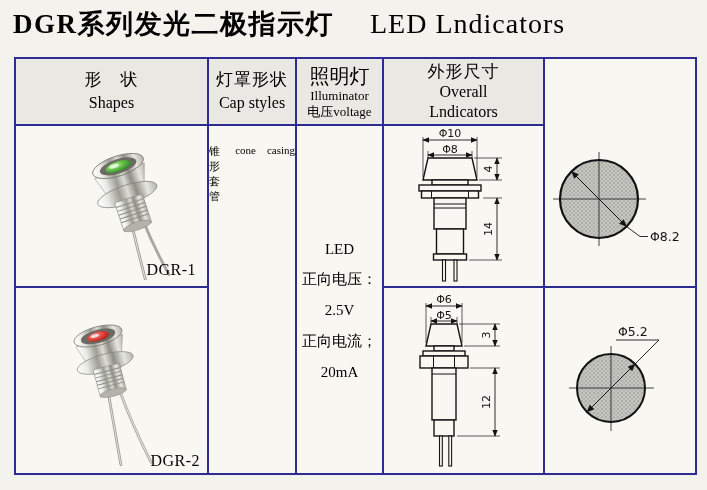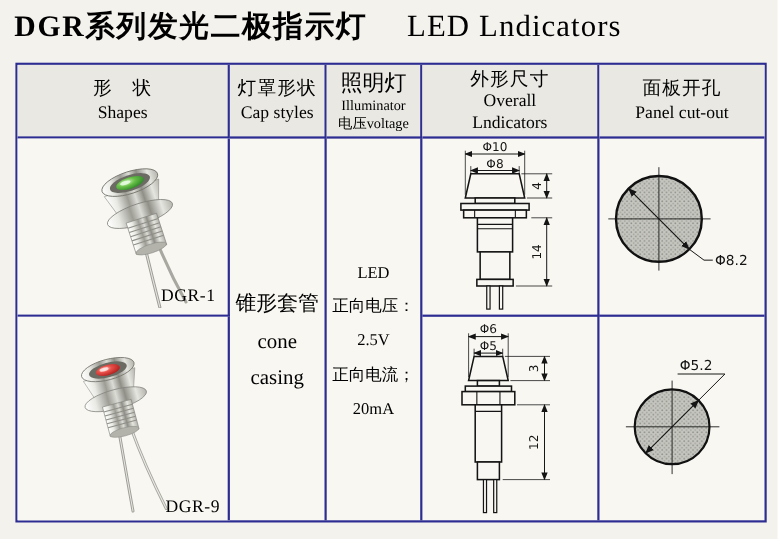--- a/index.html
+++ b/index.html
@@ -29,21 +29,21 @@
   .th.th3{line-height:1.2;}
   .th3 .zh{font-size:20px;letter-spacing:0;}
   .th3 .sub{font-size:13px;}
   .th4{line-height:1.25;}
 
   .photo-cell{background:#f8f7f2;}
   .model-label{position:absolute;font-size:16px;letter-spacing:.5px;}
   .model-1{right:11px;bottom:7px;}
   .model-2{right:7px;bottom:3px;}
 
-  .cap-cell{display:flex;flex-direction:column;align-items:center;justify-content:center;gap:11px;font-size:19px;padding-top:18px;box-sizing:border-box;}
+  .cap-cell{display:flex;justify-content:center;gap:11px;font-size:11px;padding-top:18px;box-sizing:border-box;}
   .illum-cell{display:flex;flex-direction:column;align-items:center;justify-content:center;font-size:15px;line-height:2.05;padding-top:22px;box-sizing:border-box;white-space:nowrap;}
 
   .drawing{position:absolute;left:2px;top:2px;}
   .cutout-svg{position:absolute;left:0;top:0;}
   svg text{font-family:"DejaVu Sans","Liberation Sans",sans-serif;fill:#141414;}
 </style>
 </head>
 <body>
 
 <div class="screen">
@@ -65,24 +65,20 @@
     </div>
     <div class="cell th th3" style="grid-area:1/3">
       <span class="zh">照明灯</span>
       <span class="sub">Illuminator</span>
       <span class="sub">电压voltage</span>
     </div>
     <div class="cell th th4" style="grid-area:1/4">
       <span class="zh">外形尺寸</span>
       <span class="en">Overall</span>
       <span class="en">Lndicators</span>
-    </div>
-    <div class="cell th last-col" style="grid-area:1/5">
-      <span class="zh">面板开孔</span>
-      <span class="en">Panel cut-out</span>
     </div>
 
     <div class="cell photo-cell" style="grid-area:2/1">
       <svg class="drawing" style="left:22px;top:2px" width="152" height="152" viewBox="0 0 152 152">
         <defs>
           <linearGradient id="g1m" x1="0" y1="0" x2="1" y2="0">
             <stop offset="0" stop-color="#ffffff"></stop>
               <stop offset=".18" stop-color="#e9e9e4"></stop>
             <stop offset=".38" stop-color="#9d9d96"></stop>
               <stop offset=".52" stop-color="#dcdcd6"></stop>
@@ -234,21 +230,21 @@
               <line x1="-14.5" y1="51" x2="14.5" y2="51"></line>
             <line x1="-14.5" y1="55" x2="14.5" y2="55"></line>
           </g>
           <ellipse cx="0" cy="63" rx="14.5" ry="4" fill="#b3b3ac" stroke="#8a8a84" stroke-width=".5"></ellipse>
           <ellipse cx="0" cy="0" rx="26.5" ry="10" fill="url(#g2m)" stroke="#77776f" stroke-width=".8"></ellipse>
           <ellipse cx="0" cy=".4" rx="19" ry="7.2" fill="#6b6b63"></ellipse>
           <ellipse cx="0" cy=".4" rx="12" ry="5" fill="url(#g2r)"></ellipse>
           <ellipse cx="-3.5" cy="-1" rx="4.5" ry="1.7" fill="#ffe9e6" opacity=".85"></ellipse>
         </g>
       </svg>
-      <span class="model-label model-2">DGR-9</span>
+      <span class="model-label model-2">DGR-2</span>
     </div>
 
     <div class="cell last-row" style="grid-area:3/4">
       <svg class="drawing" style="top:6px" width="157" height="178" viewBox="0 0 157 178">
         <defs>
           <marker id="ah3" viewBox="0 0 10 10" refX="9" refY="5" markerWidth="8" markerHeight="8" orient="auto-start-reverse">
             <path d="M0,1 L10,5 L0,9 z" fill="#141414"></path>
           </marker>
         </defs>
         <g stroke="#141414" stroke-width=".7" fill="none">

